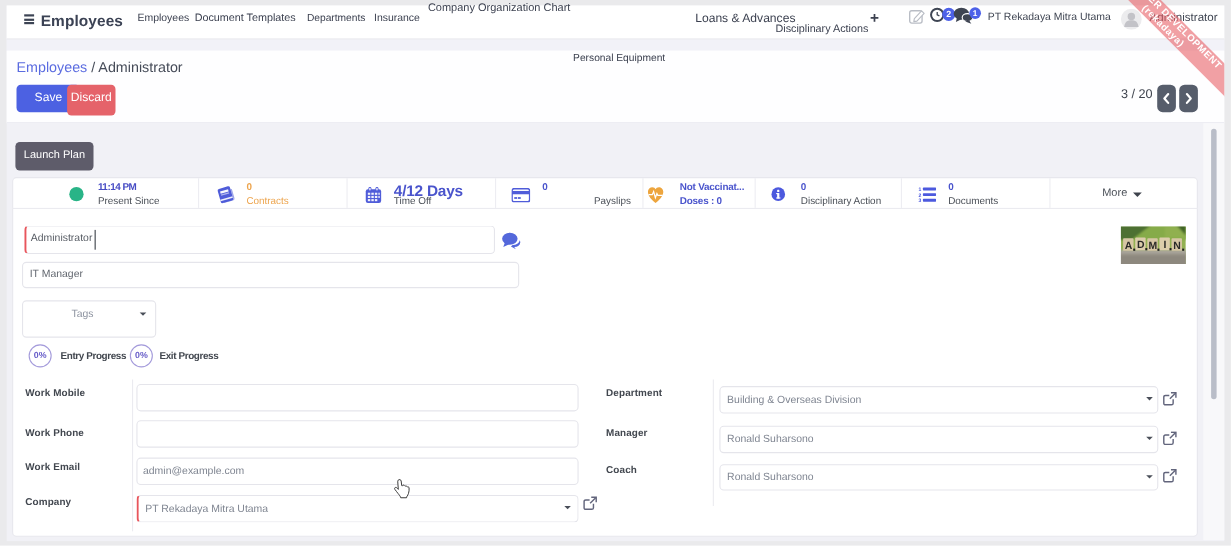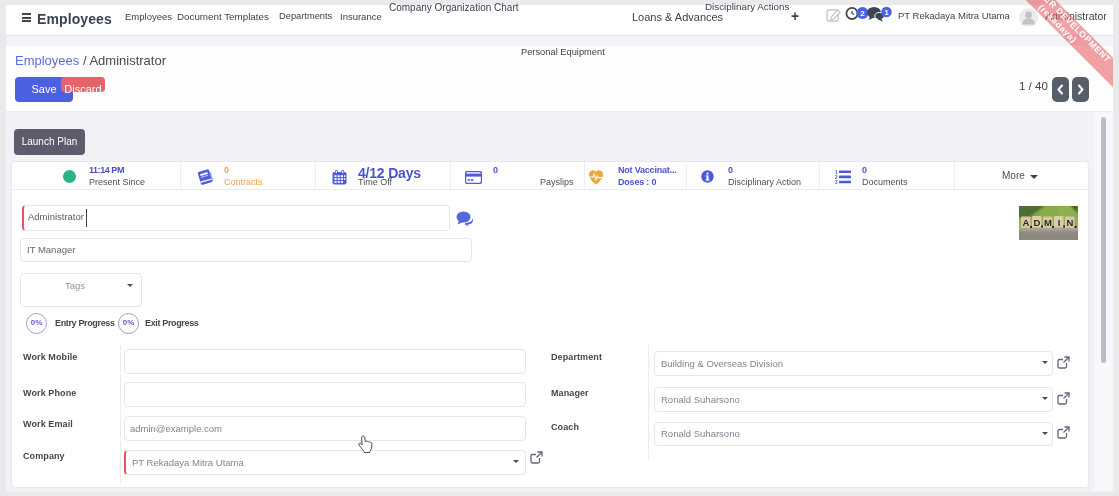--- a/index.html
+++ b/index.html
@@ -23,21 +23,21 @@
 <div class="abs" style="left:22px; top:16.6px; width:9px; height:2px; background:#3d4454;"></div>
 <div class="abs" style="left:22px; top:20.2px; width:9px; height:2px; background:#3d4454;"></div>
 <div class="abs txt" style="left:37px; top:11px; font-size:14px; font-weight:bold; color:#3b4254; letter-spacing:0.1px;">Employees</div>
 <div class="abs txt" style="left:125px; top:10.5px; font-size:9.5px; color:#3c4150;">Employees</div>
 <div class="abs txt" style="left:177px; top:10.5px; font-size:9.8px; color:#3c4150;">Document Templates</div>
 <div class="abs txt" style="left:279px; top:11px; font-size:9.3px; color:#3c4150;">Departments</div>
 <div class="abs txt" style="left:340px; top:10.5px; font-size:9.5px; color:#3c4150;">Insurance</div>
 <div class="abs txt" style="left:389px; top:2px; font-size:10px; color:#3c4150;">Company Organization Chart</div>
 <div class="abs txt" style="left:521px; top:11px; font-size:9.3px; color:#3c4150;margin-top:36px;">Personal Equipment</div>
 <div class="abs txt" style="left:632px; top:11.2px; font-size:11px; color:#3c4150;">Loans &amp; Advances</div>
-<div class="abs txt" style="left:694px; top:1px; font-size:9.8px; color:#3c4150;padding-left:11px;">Disciplinary Actions</div>
+<div class="abs txt" style="left:694px; top:21px; font-size:9.8px; color:#3c4150;padding-left:11px;">Disciplinary Actions</div>
 <div class="abs txt" style="left:791px; top:8px; font-size:14px; font-weight:bold; color:#3c4150;">+</div>
 
 <svg class="abs" style="left:826px; top:7px;" width="17" height="15" viewBox="0 0 18 16">
  <rect x="1" y="3" width="12" height="12" rx="2" fill="none" stroke="#b9bdc5" stroke-width="1.3"></rect>
  <path d="M5.5 10.5 L12.5 3 L15 5.5 L8 13 L5 13.5 Z" fill="#ffffff" stroke="#b9bdc5" stroke-width="1.1" stroke-linejoin="round"></path>
 </svg>
 <svg class="abs" style="left:845px; top:6px;" width="26" height="16" viewBox="0 0 26 16">
  <circle cx="7" cy="7.5" r="5.6" fill="none" stroke="#3e4553" stroke-width="1.8"></circle>
  <path d="M7 5 L7 7.5 L9 8.5" fill="none" stroke="#3e4553" stroke-width="1.2"></path>
  <circle cx="17.5" cy="7" r="6" fill="#4d61e8"></circle>
@@ -54,22 +54,22 @@
 <div class="abs txt" style="left:898px; top:10px; font-size:9.5px; color:#3f4552;">PT Rekadaya Mitra Utama</div>
 <svg class="abs" style="left:1019px; top:8px;" width="19" height="19" viewBox="0 0 19 19">
  <circle cx="9.5" cy="9.5" r="9.5" fill="#ececee"></circle>
  <circle cx="9.5" cy="7" r="3.4" fill="#c3c3c8"></circle>
  <path d="M3 16.5 C3.5 11.8 6 10.5 9.5 10.5 C13 10.5 15.5 11.8 16 16.5 Z" fill="#c3c3c8"></path>
 </svg>
 <div class="abs txt" style="left:1045px; top:9.5px; font-size:10.5px; color:#3f4552;">Administrator</div>
 
 <div class="abs txt" style="left:15px; top:52.5px; font-size:13px; color:#5a6be0;">Employees <span style="color:#454b58;">/ Administrator</span></div>
 <div class="abs txt" style="left:15px; top:77px; width:58px; height:25px; background:#4c61e2; border-radius:4px; color:#fff; font-size:11px; text-align:center; line-height:25px;">Save</div>
-<div class="abs txt" style="left:61px; top:77px; width:44px; height:15px; background:#e5636a; border-radius:4px; color:#fff; font-size:11px; text-align:center; line-height:25px;">Discard</div>
-<div class="abs txt" style="left:1019px; top:79.5px; font-size:11.5px; color:#3f444e;">1 / 40</div>
+<div class="abs txt" style="left:61px; top:77px; width:44px; height:28px; background:#e5636a; border-radius:4px; color:#fff; font-size:11px; text-align:center; line-height:25px;">Discard</div>
+<div class="abs txt" style="left:1019px; top:79.5px; font-size:11.5px; color:#3f444e;">3 / 20</div>
 <div class="abs" style="left:1052px; top:77px; width:17px; height:25px; background:#565d6b; border-radius:5px;">
  <svg width="17" height="25" viewBox="0 0 17 25">
       <path d="M10 8.5 L6.5 12.5 L10 16.5" fill="none" stroke="#fff" stroke-width="2" stroke-linecap="round" stroke-linejoin="round"></path>
     </svg></div>
 <div class="abs" style="left:1072px; top:77px; width:17px; height:25px; background:#565d6b; border-radius:5px;">
  <svg width="17" height="25" viewBox="0 0 17 25">
       <path d="M7 8.5 L10.5 12.5 L7 16.5" fill="none" stroke="#fff" stroke-width="2" stroke-linecap="round" stroke-linejoin="round"></path>
     </svg></div>
 
 <div class="abs txt" style="left:14px; top:129px; width:71px; height:26px; background:#5e5c6a; border-radius:4px; color:#fff; font-size:10px; text-align:center; line-height:26px;">Launch Plan</div>

